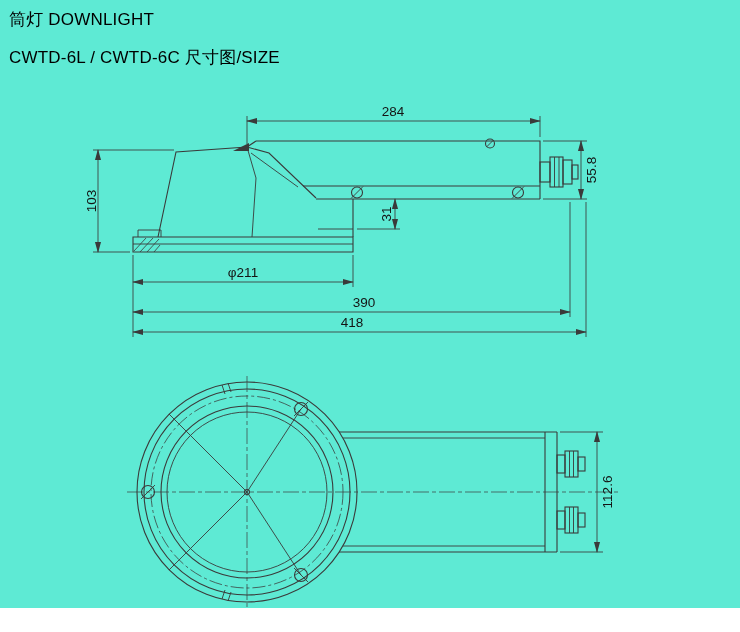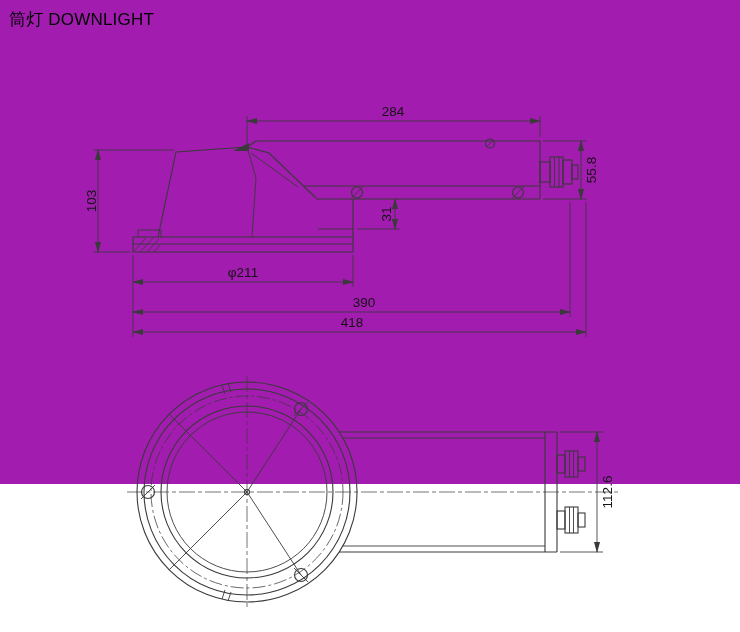--- a/index.html
+++ b/index.html
@@ -1,31 +1,32 @@
 <!DOCTYPE html>
 <html><head>
 <meta charset="utf-8">
 <style>
   html,body{margin:0;padding:0;background:#ffffff;}
   body{width:740px;height:632px;overflow:hidden;}
-  .page{position:relative;width:740px;height:484px;background:#a21caf;
+  .page{position:relative;width:740px;height:608px;background:#5eead4;
         font-family:"Liberation Sans", sans-serif;}
   .header{position:absolute;left:9px;top:8px;color:#000;z-index:2;}
   .title1{font-size:17px;font-weight:500;letter-spacing:0.2px;}
   .title2{font-size:17px;font-weight:500;margin-top:15px;letter-spacing:0.2px;}
   svg{position:absolute;left:0;top:0;}
   .dimtxt{font-family:"Liberation Sans", sans-serif;font-size:13.5px;fill:#141414;}
 </style>
 </head>
 <body>
 
 <div class="page">
 
   <div class="header">
     <div class="title1">筒灯 DOWNLIGHT</div>
+    <div class="title2">CWTD-6L / CWTD-6C   尺寸图/SIZE</div>
   </div>
 
   <svg width="740" height="632" viewBox="0 0 740 632">
     <defs>
       <marker id="arr" viewBox="0 0 10 8" refX="9.2" refY="4" markerWidth="11" markerHeight="9" markerUnits="userSpaceOnUse" orient="auto-start-reverse">
         <path d="M0,1.2 L10,4 L0,6.8 Z" fill="#3a3a3a"></path>
       </marker>
     </defs>
 
     <g stroke="#3a3a3a" fill="none" stroke-width="1.1">

